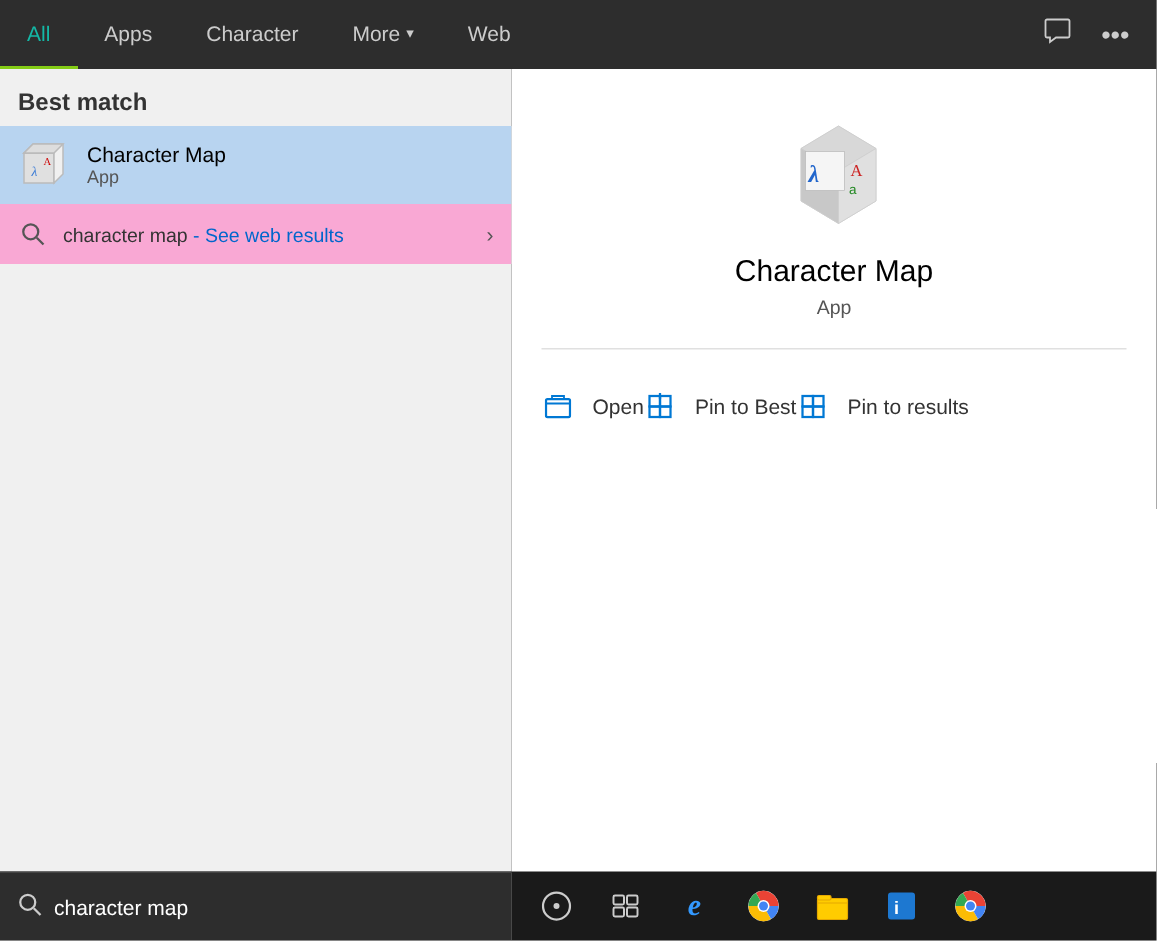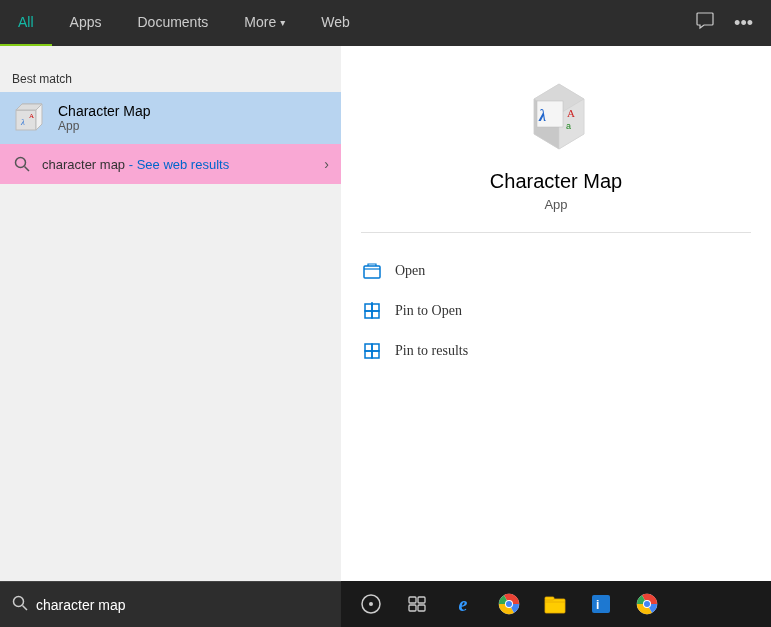--- a/index.html
+++ b/index.html
@@ -50,24 +50,24 @@
 
     
     .left-panel {
       width: 341px;
       background: #f0f0f0;
       display: flex;
       flex-direction: column;
     }
 
     .section-label {
-      font-size: 12px;
-      font-weight: 400;
+      font-size: 16px;
+      font-weight: 700;
       color: #333;
-      padding: 26px 12px 6px 12px;
+      padding: 14px 12px 6px 12px;
     }
 
     
     .best-match-item {
       display: flex;
       align-items: center;
       padding: 8px 12px;
       background: #b8d4f0;
       cursor: pointer;
       margin: 0 0 0 0;
@@ -158,23 +158,22 @@
       margin-bottom: 4px;
     }
     .app-type {
       font-size: 13px;
       color: #555;
     }
 
     
     .action-list {
       display: flex;
-      flex-direction: column;
+      flex-direction: row;
       padding-top: 8px;
-      font-family: Liberation Serif, serif;
     }
     .action-item {
       display: flex;
       align-items: center;
       padding: 9px 0;
       cursor: pointer;
       border-radius: 3px;
     }
     .action-icon {
       width: 22px;
@@ -264,21 +263,21 @@
 
   <div class="top-nav">
     <div class="top-nav-left">
       <div class="nav-tab active">
         <span>All</span>
       </div>
       <div class="nav-tab">
         <span>Apps</span>
       </div>
       <div class="nav-tab">
-        <span>Documents</span>
+        <span>Character</span>
       </div>
       <div class="nav-tab">
         <span>More</span>
         <span class="chevron">▾</span>
       </div>
       <div class="nav-tab">
         <span>Web</span>
       </div>
     </div>
     <div class="top-nav-right">
@@ -373,21 +372,21 @@
         <div class="action-item">
           <div class="action-icon">
             <svg width="18" height="18" viewBox="0 0 18 18" fill="none">
               <rect x="2" y="2" width="7" height="7" stroke="#0078d4" stroke-width="1.5" fill="none"></rect>
               <rect x="9" y="2" width="7" height="7" stroke="#0078d4" stroke-width="1.5" fill="none"></rect>
               <rect x="2" y="9" width="7" height="7" stroke="#0078d4" stroke-width="1.5" fill="none"></rect>
               <rect x="9" y="9" width="7" height="7" stroke="#0078d4" stroke-width="1.5" fill="none"></rect>
               <line x1="9" y1="4" x2="9" y2="0" stroke="#0078d4" stroke-width="1.5"></line>
             </svg>
           </div>
-          <div class="action-label">Pin to Open</div>
+          <div class="action-label">Pin to Best</div>
         </div>
 
         <div class="action-item">
           <div class="action-icon">
             <svg width="18" height="18" viewBox="0 0 18 18" fill="none">
               <rect x="2" y="2" width="7" height="7" stroke="#0078d4" stroke-width="1.5" fill="none"></rect>
               <rect x="9" y="2" width="7" height="7" stroke="#0078d4" stroke-width="1.5" fill="none"></rect>
               <rect x="2" y="9" width="7" height="7" stroke="#0078d4" stroke-width="1.5" fill="none"></rect>
               <rect x="9" y="9" width="7" height="7" stroke="#0078d4" stroke-width="1.5" fill="none"></rect>
             </svg>

